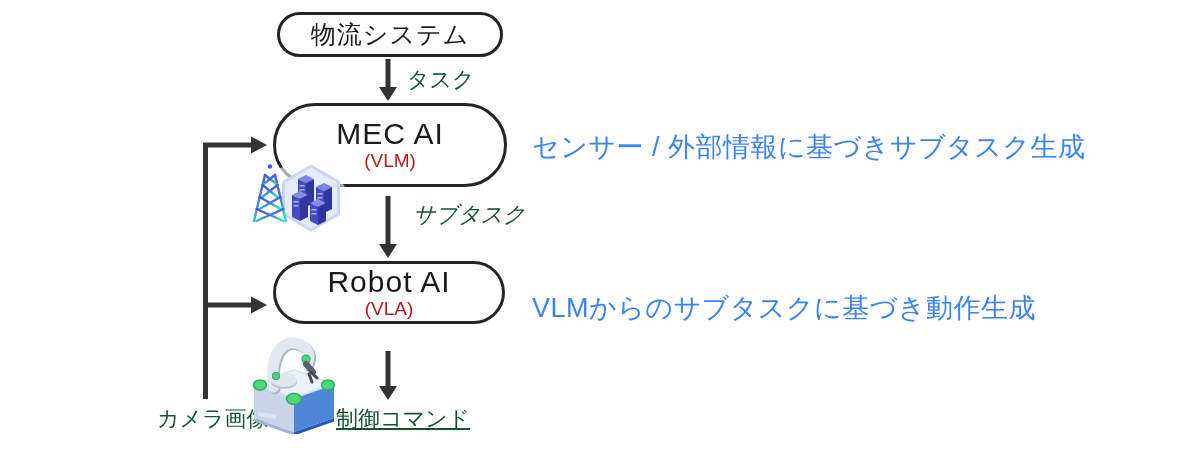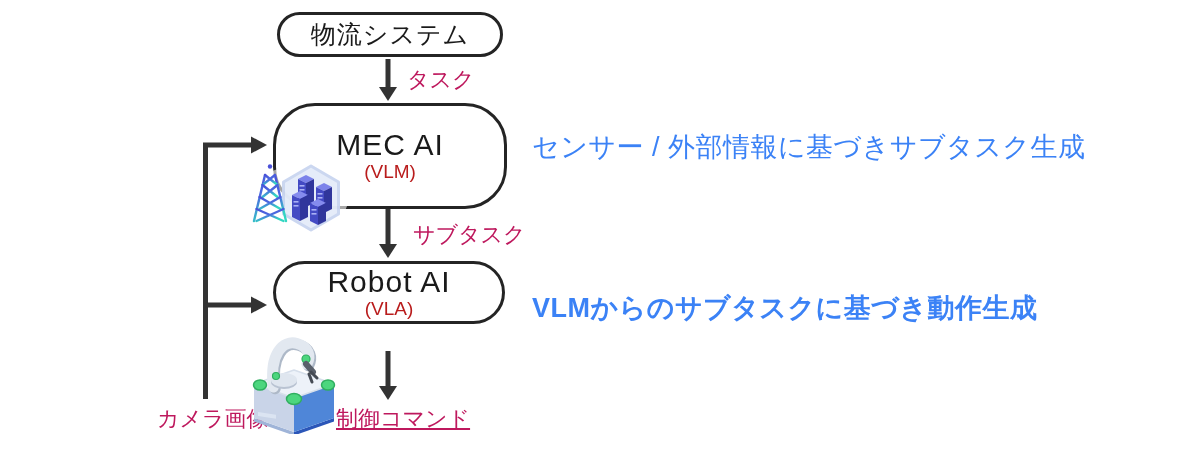--- a/index.html
+++ b/index.html
@@ -11,32 +11,32 @@
     font-family:"Liberation Sans","DejaVu Sans",sans-serif;color:var(--text);
     overflow:hidden;
   }
   .node{
     position:absolute;box-sizing:border-box;background:#fff;
     border:3px solid var(--box-border);
     display:flex;flex-direction:column;align-items:center;justify-content:center;
     z-index:2;
   }
   .node-logistics{left:277px;top:12px;width:226px;height:45px;border-radius:23px;font-size:25px;letter-spacing:1px;}
-  .node-mec{left:273px;top:103px;width:234px;height:106px;border-radius:42px;}
+  .node-mec{left:273px;top:103px;width:234px;height:84px;border-radius:42px;}
   .node-robot{left:273px;top:261px;width:232px;height:63px;border-radius:42px;}
   .node-title{font-size:30px;line-height:32px;letter-spacing:1px;}
   .node-subtitle{font-size:19px;line-height:22px;color:#b91c1c;}
-  .edge-label{position:absolute;font-size:22px;color:#be185d;white-space:nowrap;z-index:3;}
+  .edge-label{position:absolute;font-size:22px;color:#14532d;white-space:nowrap;z-index:3;}
   .label-task{left:407px;top:65px;}
-  .label-subtask{left:413px;top:220px;}
+  .label-subtask{left:413px;top:200px;font-style:italic;}
   .label-control{left:336px;top:404px;text-decoration:underline;}
   .label-camera{left:157px;top:404px;}
   .annotation{position:absolute;font-size:27px;color:#3b82f6;white-space:nowrap;z-index:3;letter-spacing:0.5px;}
   .annotation-mec{left:532px;top:129px;}
-  .annotation-robot{left:532px;top:290px;font-weight:bold;}
+  .annotation-robot{left:532px;top:290px;}
   .connectors{position:absolute;left:0;top:0;width:1200px;height:450px;z-index:1;}
   .icon{position:absolute;z-index:4;}
   .icon-mec{left:248px;top:161px;width:100px;height:72px;}
   .icon-robot{left:246px;top:312px;width:96px;height:122px;}
   .stroke-line{stroke:var(--line);stroke-width:5;fill:none;}
   .fill-line{fill:var(--line);stroke:none;}
 </style>
 </head>
 <body>
 

